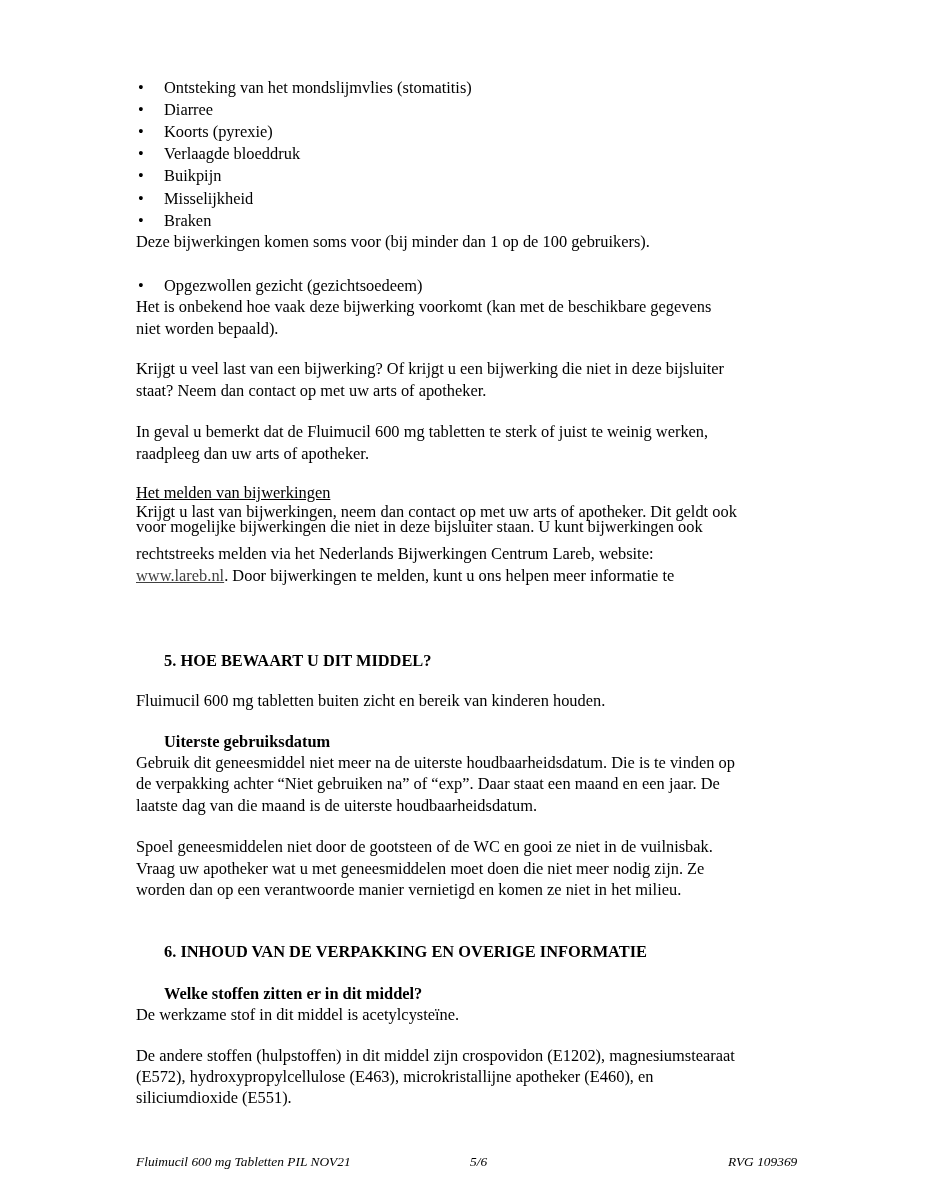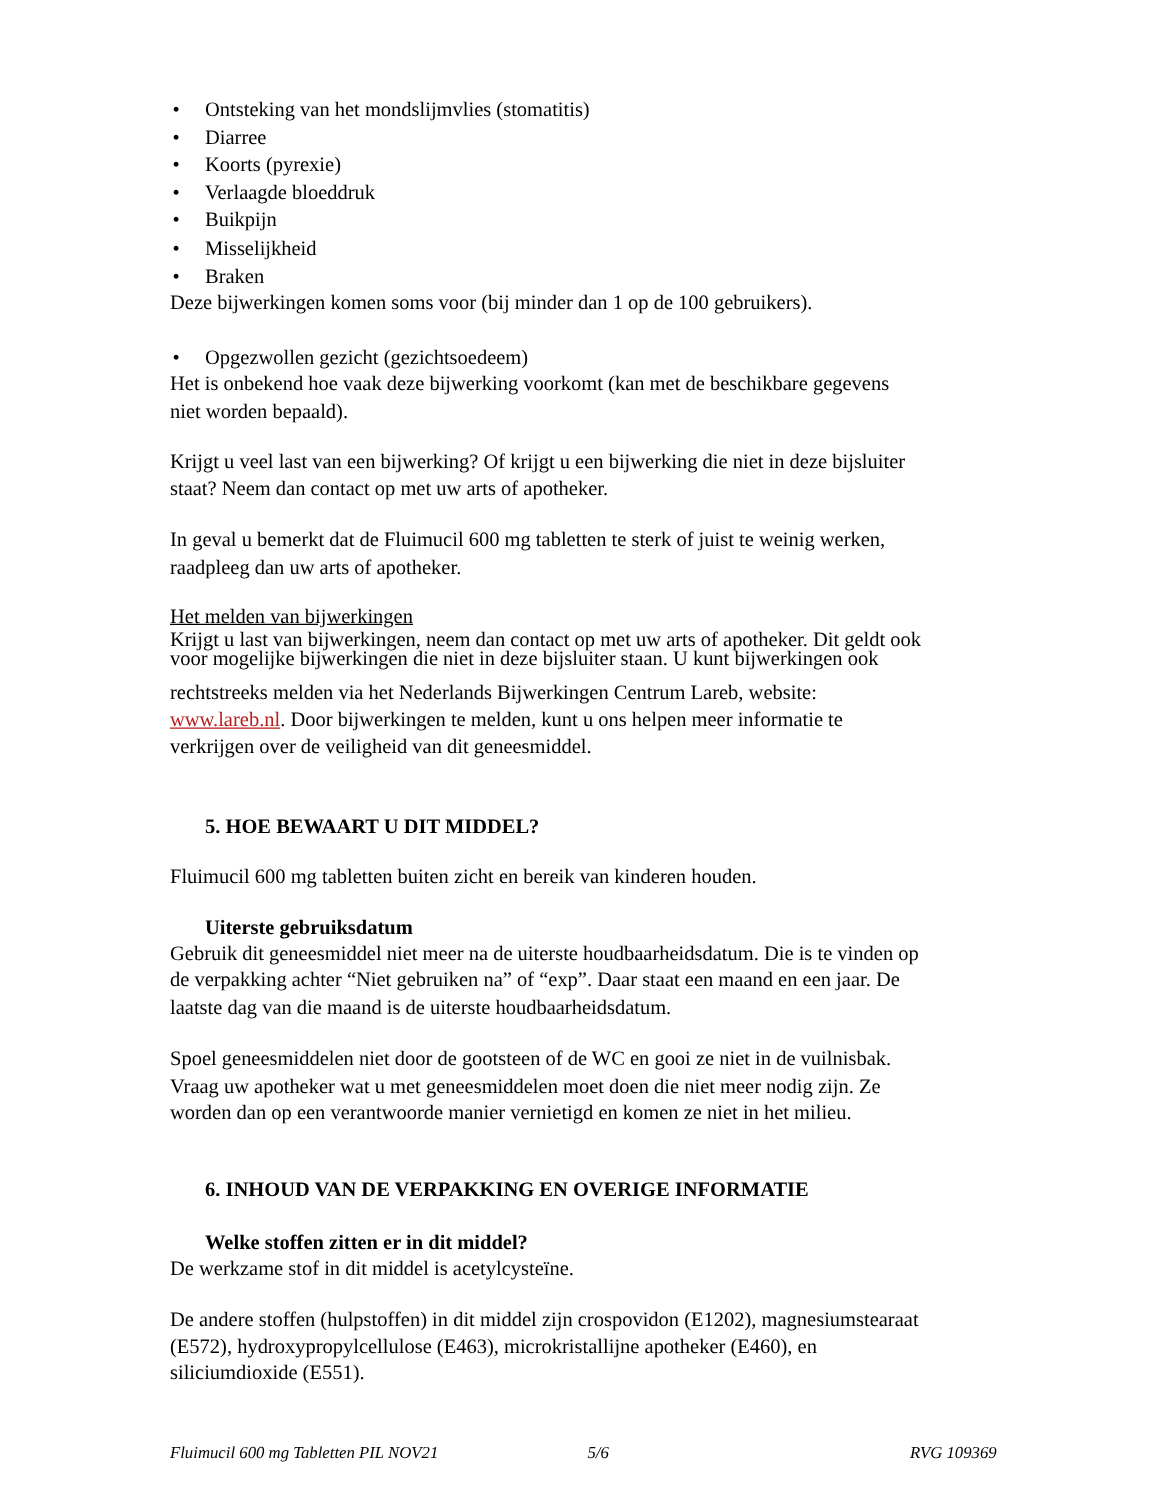--- a/index.html
+++ b/index.html
@@ -5,21 +5,21 @@
   html, body { margin: 0; padding: 0; background: #ffffff; }
   body { width: 927px; height: 1200px; position: relative; overflow: hidden;
          font-family: "Liberation Serif", "DejaVu Serif", serif; color: #000; }
   .page { position: absolute; left: 0; top: 0; width: 927px; height: 1200px; }
   .line { position: absolute; left: 136px; font-size: 16.4px; line-height: 22px; white-space: nowrap; text-align: center; }
   .bullet { position: absolute; left: 136px; font-size: 16.4px; line-height: 22px; white-space: nowrap; }
   .bullet .dot { position: absolute; left: 2px; top: 0; }
   .bullet .txt { position: absolute; left: 28px; top: 0; }
   .bold { font-weight: bold; margin-left: 28px; }
   .underline { text-decoration: underline; }
-  a.link { color: #b91c1c; text-decoration: underline; }
+  a.link { color: #404040; text-decoration: underline; }
   .footer { position: absolute; top: 1153px; font-size: 13.4px; line-height: 18px; white-space: nowrap; font-style: italic; }
 </style>
 </head>
 <body>
 
 <div class="page">
 
   <div>
     <div class="bullet" style="top:77px">
         <span class="dot">•</span>
@@ -63,21 +63,20 @@
   <div class="line" style="top:380px">staat? Neem dan contact op met uw arts of apotheker.</div>
 
   <div class="line" style="top:421px">In geval u bemerkt dat de Fluimucil 600 mg tabletten te sterk of juist te weinig werken,</div>
   <div class="line" style="top:443px">raadpleeg dan uw arts of apotheker.</div>
 
   <div class="line underline" style="top:482px">Het melden van bijwerkingen</div>
   <div class="line" style="top:501px">Krijgt u last van bijwerkingen, neem dan contact op met uw arts of apotheker. Dit geldt ook</div>
   <div class="line" style="top:516px">voor mogelijke bijwerkingen die niet in deze bijsluiter staan. U kunt bijwerkingen ook</div>
   <div class="line" style="top:543px">rechtstreeks melden via het Nederlands Bijwerkingen Centrum Lareb, website:</div>
   <div class="line" style="top:565px"><a class="link">www.lareb.nl</a><span>. Door bijwerkingen te melden, kunt u ons helpen meer informatie te</span></div>
-  <div class="line" style="top:586px">verkrijgen over de veiligheid van dit geneesmiddel.</div>
 
   <div class="line bold" style="top:650px">5. HOE BEWAART U DIT MIDDEL?</div>
   <div class="line" style="top:690px">Fluimucil 600 mg tabletten buiten zicht en bereik van kinderen houden.</div>
   <div class="line bold" style="top:731px">Uiterste gebruiksdatum</div>
   <div class="line" style="top:752px">Gebruik dit geneesmiddel niet meer na de uiterste houdbaarheidsdatum. Die is te vinden op</div>
   <div class="line" style="top:773px">de verpakking achter “Niet gebruiken na” of “exp”. Daar staat een maand en een jaar. De</div>
   <div class="line" style="top:836px">Spoel geneesmiddelen niet door de gootsteen of de WC en gooi ze niet in de vuilnisbak.</div>
   <div class="line" style="top:795px">laatste dag van die maand is de uiterste houdbaarheidsdatum.</div>
   <div class="line" style="top:858px">Vraag uw apotheker wat u met geneesmiddelen moet doen die niet meer nodig zijn. Ze</div>
   <div class="line" style="top:879px">worden dan op een verantwoorde manier vernietigd en komen ze niet in het milieu.</div>

